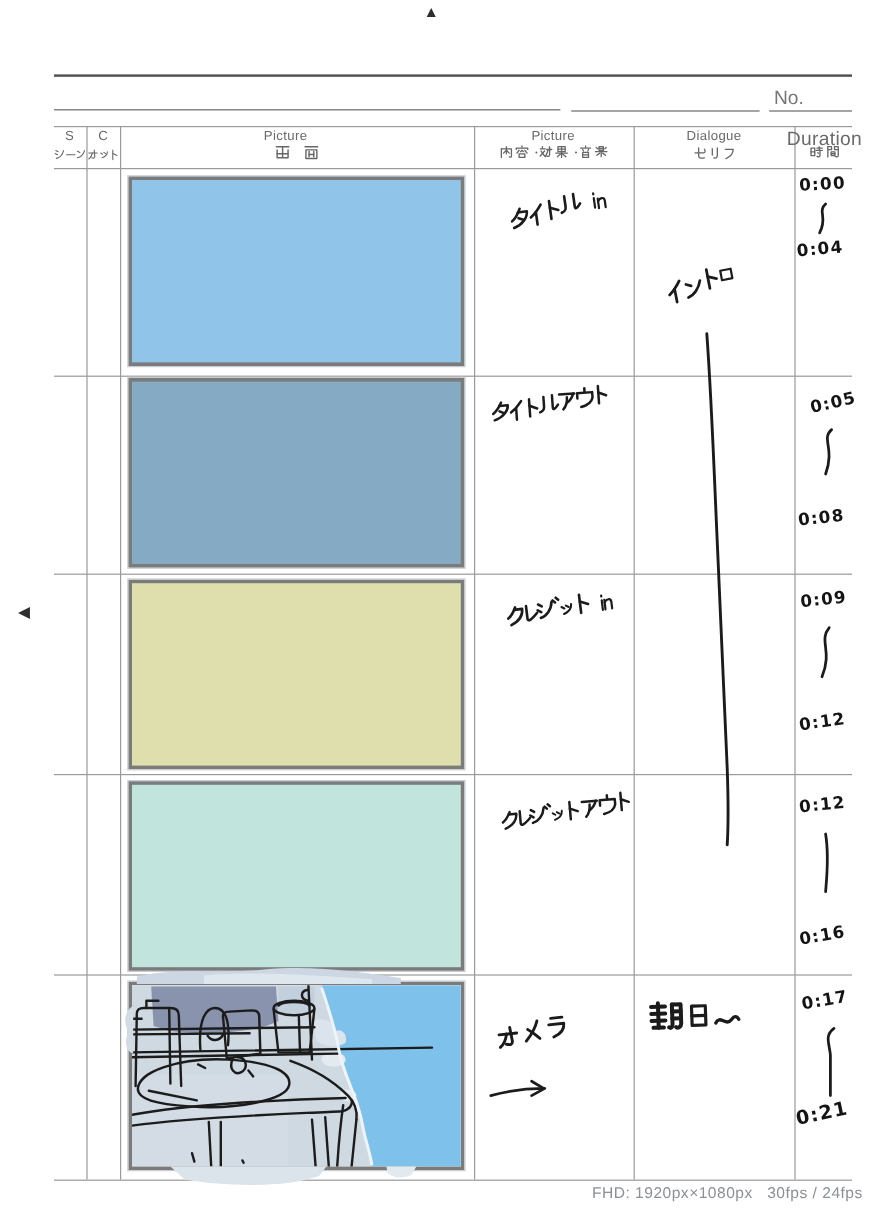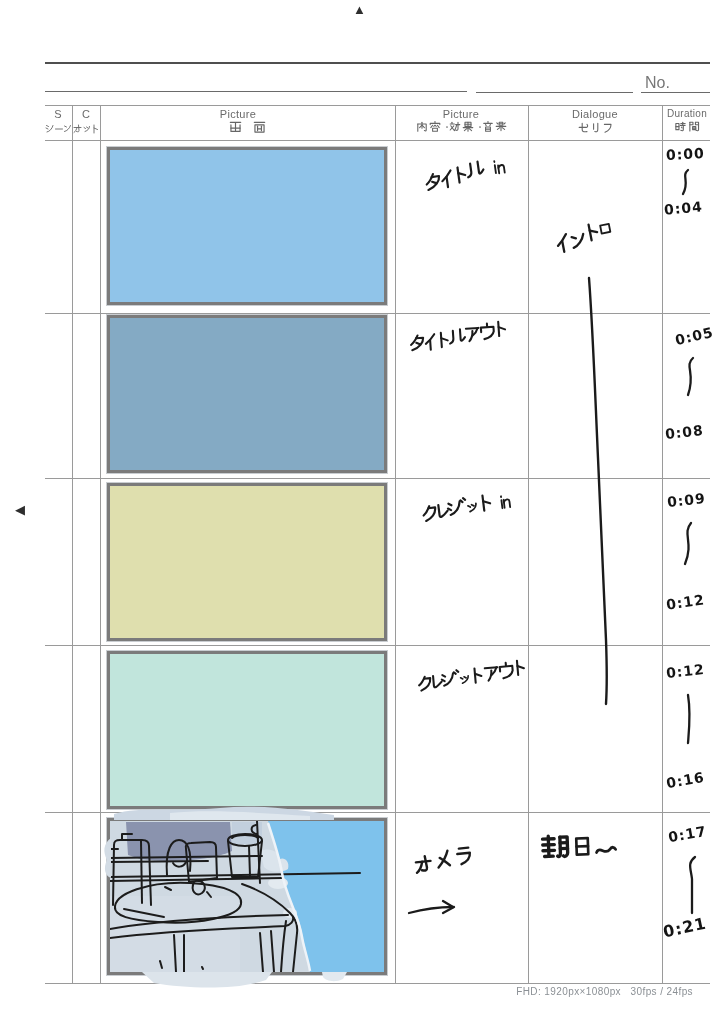--- a/index.html
+++ b/index.html
@@ -5,21 +5,21 @@
   html,body{margin:0;padding:0;background:#fff;}
   .board{position:relative;width:724px;height:1024px;background:#ffffff;overflow:hidden;
          font-family:"Liberation Sans",sans-serif;}
   .marker{position:absolute;color:#2e2e2e;font-size:13px;line-height:1;}
   .rule{position:absolute;background:#4f4f4f;}
   .wline{position:absolute;background:#6a6a6a;height:1px;}
   .hline{position:absolute;background:#9a9a9a;height:1px;left:45px;width:665px;}
   .vline{position:absolute;background:#9a9a9a;width:1px;top:105px;height:878px;}
   .hen{position:absolute;color:#6a6a6a;font-size:11px;letter-spacing:.3px;transform:translateX(-50%);white-space:nowrap;}
   .no-label{position:absolute;color:#777;font-size:16px;}
-  .footer{position:absolute;right:31px;top:986px;color:#8b9095;font-size:10px;letter-spacing:.4px;white-space:pre;}
+  .footer{position:absolute;right:5px;top:986px;color:#8b9095;font-size:13px;letter-spacing:.4px;white-space:pre;}
   .frame{position:absolute;left:107px;width:280px;height:158px;border:3px solid #7b7b7b;
          outline:1px solid #c9cdd1;box-sizing:border-box;}
   .time{position:absolute;font-family:"DejaVu Sans",sans-serif;font-weight:600;font-size:14px;
         color:#141414;letter-spacing:1px;white-space:nowrap;}
   svg.jp{position:absolute;overflow:visible;fill:none;stroke:currentColor;
          stroke-linecap:round;stroke-linejoin:round;}
   .hw{color:#1b1b1b;stroke-width:2.3;}
   .print{color:#666;stroke-width:1.8;}
   .sk{position:absolute;overflow:visible;}
 </style>
@@ -246,21 +246,21 @@
   <div class="vline" style="left:100px"></div>
   <div class="vline" style="left:395px"></div>
   <div class="vline" style="left:528px"></div>
   <div class="vline" style="left:662px"></div>
 
   <span class="hen" style="left:58px;top:108px">S</span>
   <span class="hen" style="left:86px;top:108px">C</span>
   <span class="hen" style="left:238px;top:108px">Picture</span>
   <span class="hen" style="left:461px;top:108px">Picture</span>
   <span class="hen" style="left:595px;top:108px">Dialogue</span>
-  <span class="hen" style="left:687px;top:108px;font-size:10px">Duration</span>
+  <span class="hen" style="left:687px;top:108px;font-size:16px">Duration</span>
 
   <svg class="jp print" style="left:45px;top:124px" width="28" height="12" role="img" aria-label="シーン">
     <use href="#g-shi" transform="translate(0,0) scale(0.5)"></use>
       <use href="#g-cho" transform="translate(9,0) scale(0.5)"></use>
       <use href="#g-n" transform="translate(18,0) scale(0.5)"></use>
   </svg>
   <svg class="jp print" style="left:73px;top:124px" width="28" height="12" role="img" aria-label="カット">
     <use href="#g-ka" transform="translate(0,0) scale(0.5)"></use>
       <use href="#g-tsu" transform="translate(9,0) scale(0.5)"></use>
       <use href="#g-to" transform="translate(18,0) scale(0.5)"></use>

